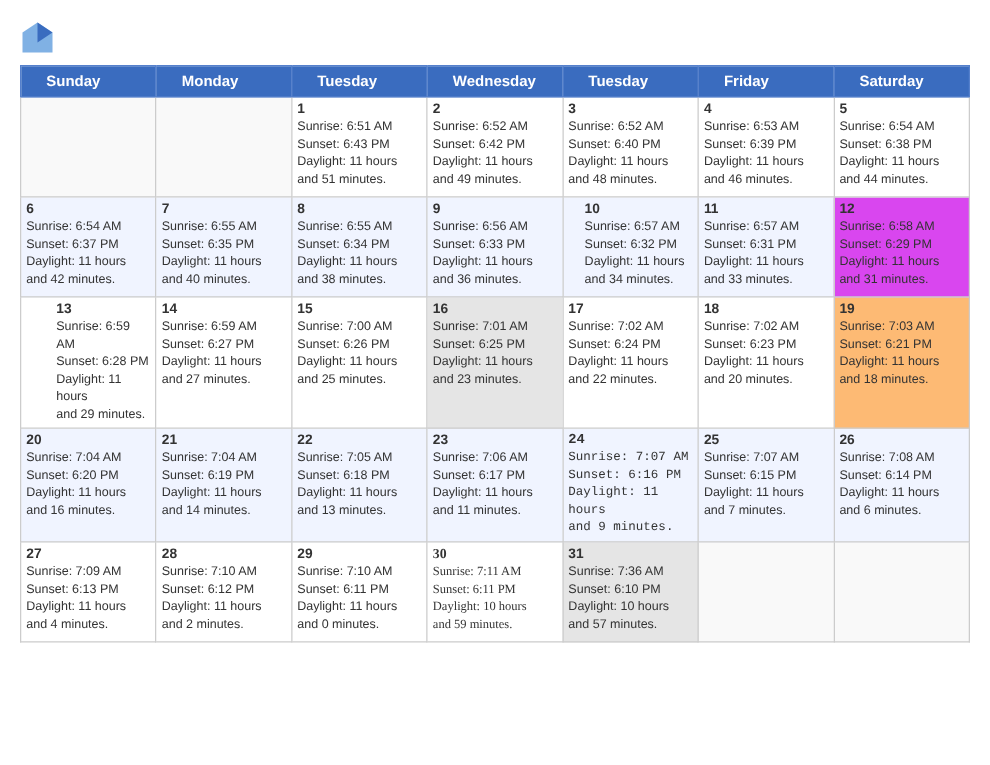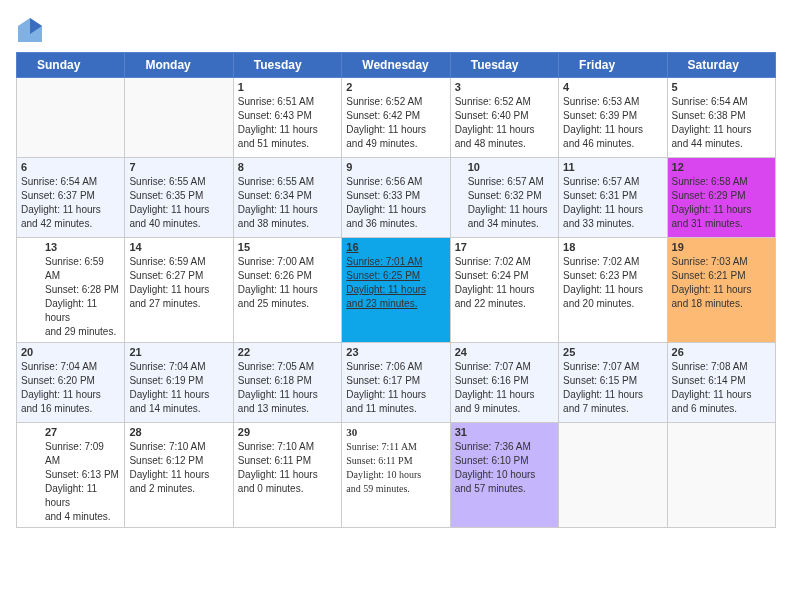--- a/index.html
+++ b/index.html
@@ -231,21 +231,21 @@
           <span class="cell-line">Daylight: 11 hours</span>
           <span class="cell-line">and 27 minutes.</span>
         </td>
         <td style="background-color: rgb(255, 255, 255);">
           <span class="day-num">15</span>
           <span class="cell-line">Sunrise: 7:00 AM</span>
           <span class="cell-line">Sunset: 6:26 PM</span>
           <span class="cell-line">Daylight: 11 hours</span>
           <span class="cell-line">and 25 minutes.</span>
         </td>
-        <td style="background-color: #0ea5e9; text-decoration: underline;">
+        <td style="background-color: #e5e5e5;">
           <span class="day-num">16</span>
           <span class="cell-line">Sunrise: 7:01 AM</span>
           <span class="cell-line">Sunset: 6:25 PM</span>
           <span class="cell-line">Daylight: 11 hours</span>
           <span class="cell-line">and 23 minutes.</span>
         </td>
         <td style="background-color: rgb(255, 255, 255);">
           <span class="day-num">17</span>
           <span class="cell-line">Sunrise: 7:02 AM</span>
           <span class="cell-line">Sunset: 6:24 PM</span>
@@ -289,21 +289,21 @@
           <span class="cell-line">Daylight: 11 hours</span>
           <span class="cell-line">and 13 minutes.</span>
         </td>
         <td style="background-color: rgb(240, 244, 255);">
           <span class="day-num">23</span>
           <span class="cell-line">Sunrise: 7:06 AM</span>
           <span class="cell-line">Sunset: 6:17 PM</span>
           <span class="cell-line">Daylight: 11 hours</span>
           <span class="cell-line">and 11 minutes.</span>
         </td>
-        <td style="background-color: rgb(240, 244, 255);">
+        <td style="background-color: rgb(240, 244, 255); font-family: Liberation Mono, monospace;">
           <span class="day-num">24</span>
           <span class="cell-line">Sunrise: 7:07 AM</span>
           <span class="cell-line">Sunset: 6:16 PM</span>
           <span class="cell-line">Daylight: 11 hours</span>
           <span class="cell-line">and 9 minutes.</span>
         </td>
         <td style="background-color: rgb(240, 244, 255);">
           <span class="day-num">25</span>
           <span class="cell-line">Sunrise: 7:07 AM</span>
           <span class="cell-line">Sunset: 6:15 PM</span>
@@ -312,21 +312,21 @@
         </td>
         <td style="background-color: rgb(240, 244, 255); margin-left: 17px;">
           <span class="day-num">26</span>
           <span class="cell-line">Sunrise: 7:08 AM</span>
           <span class="cell-line">Sunset: 6:14 PM</span>
           <span class="cell-line">Daylight: 11 hours</span>
           <span class="cell-line">and 6 minutes.</span>
         </td>
       </tr>
       <tr>
-        <td style="background-color: rgb(255, 255, 255); padding-left: 28px;">
+        <td style="background-color: rgb(255, 255, 255);">
           <span class="day-num">27</span>
           <span class="cell-line">Sunrise: 7:09 AM</span>
           <span class="cell-line">Sunset: 6:13 PM</span>
           <span class="cell-line">Daylight: 11 hours</span>
           <span class="cell-line">and 4 minutes.</span>
         </td>
         <td style="background-color: rgb(255, 255, 255);">
           <span class="day-num">28</span>
           <span class="cell-line">Sunrise: 7:10 AM</span>
           <span class="cell-line">Sunset: 6:12 PM</span>
@@ -340,21 +340,21 @@
           <span class="cell-line">Daylight: 11 hours</span>
           <span class="cell-line">and 0 minutes.</span>
         </td>
         <td style="background-color: rgb(255, 255, 255); font-family: Liberation Serif, serif;">
           <span class="day-num">30</span>
           <span class="cell-line">Sunrise: 7:11 AM</span>
           <span class="cell-line">Sunset: 6:11 PM</span>
           <span class="cell-line">Daylight: 10 hours</span>
           <span class="cell-line">and 59 minutes.</span>
         </td>
-        <td style="background-color: #c4b5fd; margin-top: 20px;">
+        <td style="background-color: #e5e5e5; margin-top: 20px;">
           <span class="day-num">31</span>
           <span class="cell-line">Sunrise: 7:36 AM</span>
           <span class="cell-line">Sunset: 6:10 PM</span>
           <span class="cell-line">Daylight: 10 hours</span>
           <span class="cell-line">and 57 minutes.</span>
         </td>
         <td class="empty"></td>
         <td class="empty"></td>
       </tr>
     </tbody>

